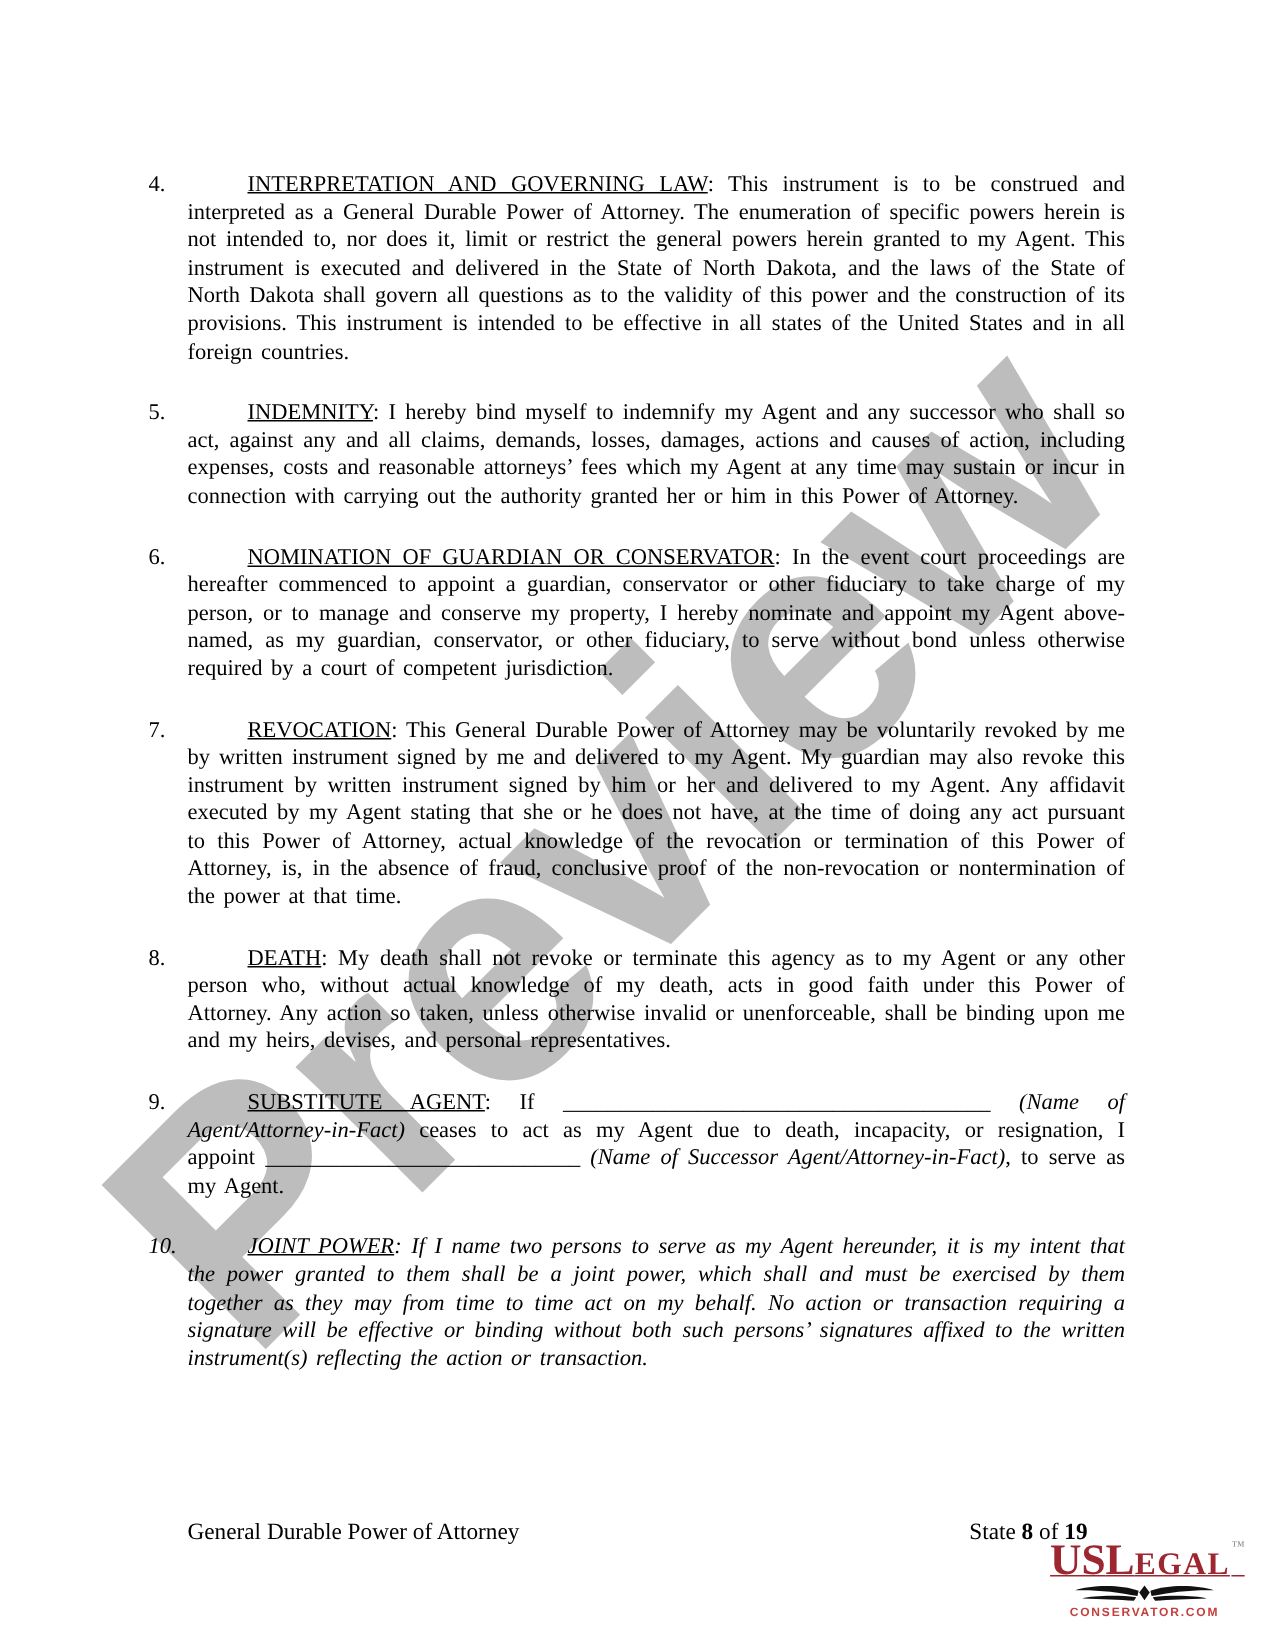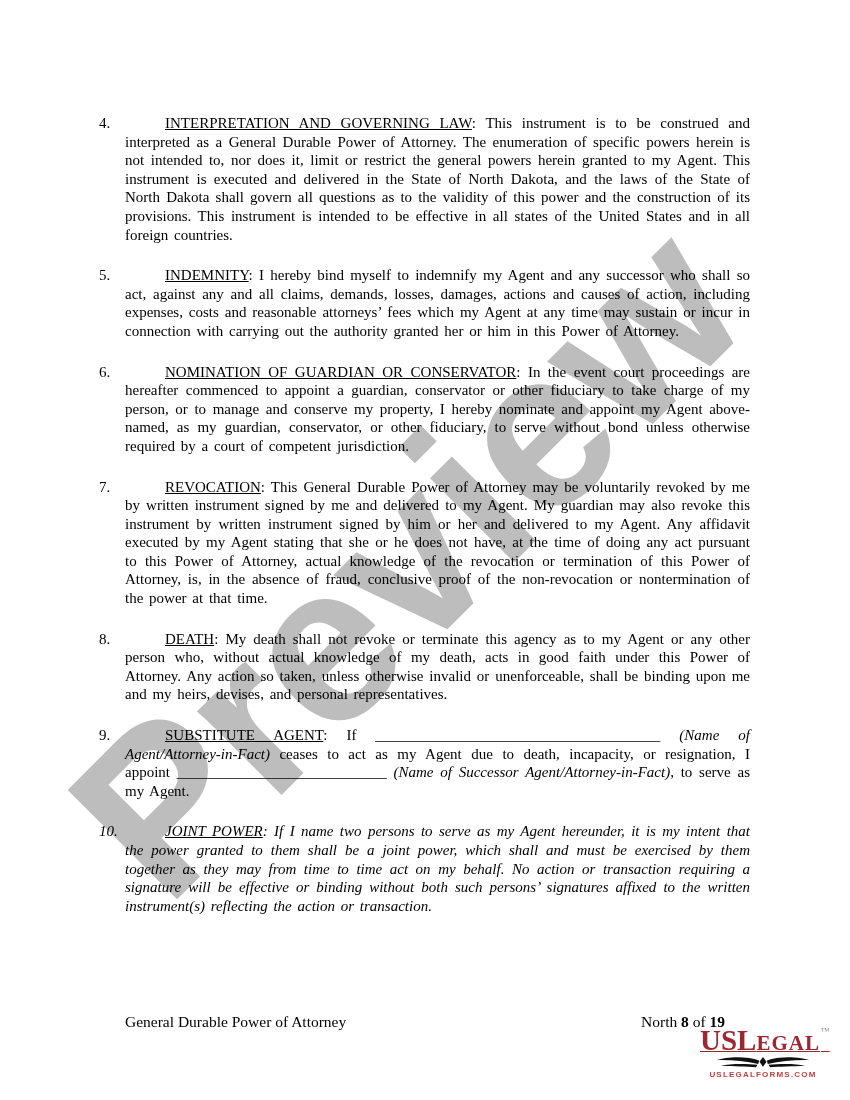--- a/index.html
+++ b/index.html
@@ -113,29 +113,29 @@
     <div class="para">
       <span class="num">10.</span><span class="heading">JOINT POWER</span><span>: If I name two persons to serve as my Agent hereunder, it is my intent that the power granted to them shall be a joint power, which shall and must be exercised by them together as they may from time to time act on my behalf.  No action or transaction requiring a signature will be effective or binding without both such persons’ signatures affixed to the written instrument(s) reflecting the action or transaction.</span>
     </div>
 
   </main>
 
   <div class="footer">
 
     <span class="footer-title">General Durable Power of Attorney</span>
 
-    <span class="page-indicator"><span>North</span> <b>8</b> <span>of</span> <b>19</b></span>
+    <span class="page-indicator"><span>State</span> <b>8</b> <span>of</span> <b>19</b></span>
 
     <div class="logo">
       <div class="brand"><span class="b-big">US</span><span class="b-big">L</span><span class="b-small">EGAL</span><sup class="tm">™</sup></div>
       <svg class="wings" width="94" height="13" viewBox="0 0 120 16" xmlns="http://www.w3.org/2000/svg">
         <polygon points="60,1 64.5,7 60,13.5 55.5,7" fill="#111"></polygon>
         <path d="M55,5.5 C40,-0.5 13,0.5 1,5 C19,4.5 38,6.5 54,10 Z" fill="#111"></path>
         <path d="M53,11 C38,9 16,9.5 7,12 C23,12.8 39,13 51,14 Z" fill="#111"></path>
         <path d="M65,5.5 C80,-0.5 107,0.5 119,5 C101,4.5 82,6.5 66,10 Z" fill="#111"></path>
         <path d="M67,11 C82,9 104,9.5 113,12 C97,12.8 81,13 69,14 Z" fill="#111"></path>
       </svg>
-      <div class="site">USLEGALFORMS.COM</div>
+      <div class="site">CONSERVATOR.COM</div>
     </div>
 
   </div>
 
 </div>
 
 </body></html>

